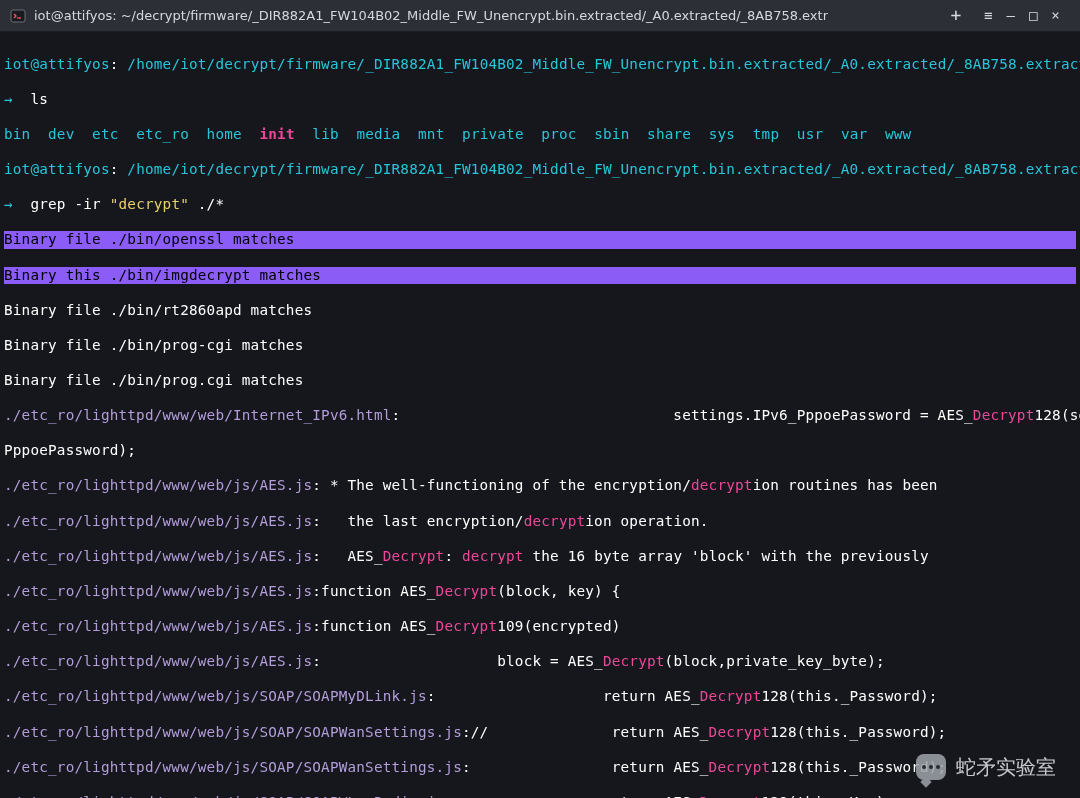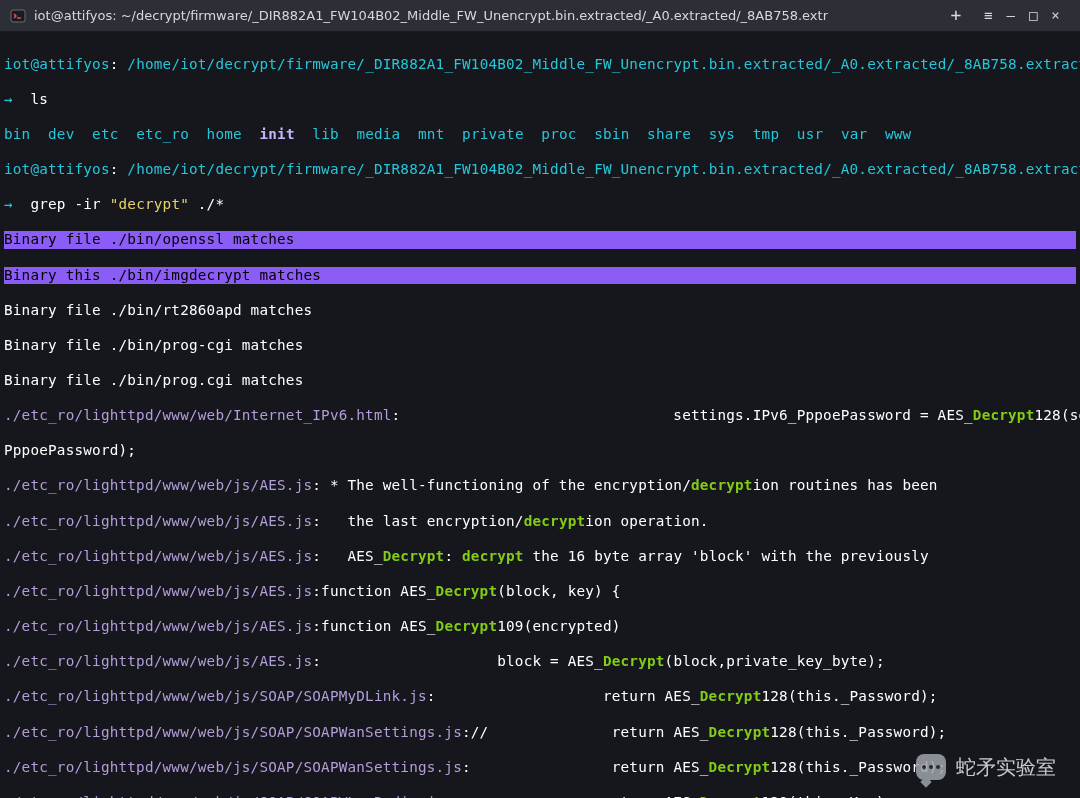--- a/index.html
+++ b/index.html
@@ -50,23 +50,23 @@
 }
 .terminal {
   padding: 6px 4px 6px 4px;
   white-space: pre;
   letter-spacing: 0.2px;
 }
 .terminal .line { display: block; }
 .cyan { color: #26c6da; }
 .cyan-b { color: #26c6da; font-weight: normal; }
 .white { color: #ffffff; }
-.green-b { color: #c4b5fd; font-weight: bold; }
+.green-b { color: #ec4899; font-weight: bold; }
 .yellow { color: #e8d06a; }
-.red-b { color: #84cc16; font-weight: bold; }
+.red-b { color: #ec4899; font-weight: normal; }
 .purple { color: #b39ddb; text-align: right; }
 .hl { background: #8b5cf6; color: #000000; }
 .watermark {
   position: absolute;
   right: 24px;
   bottom: 18px;
   display: flex;
   align-items: center;
   gap: 10px;
   color: #e6e8ec;

